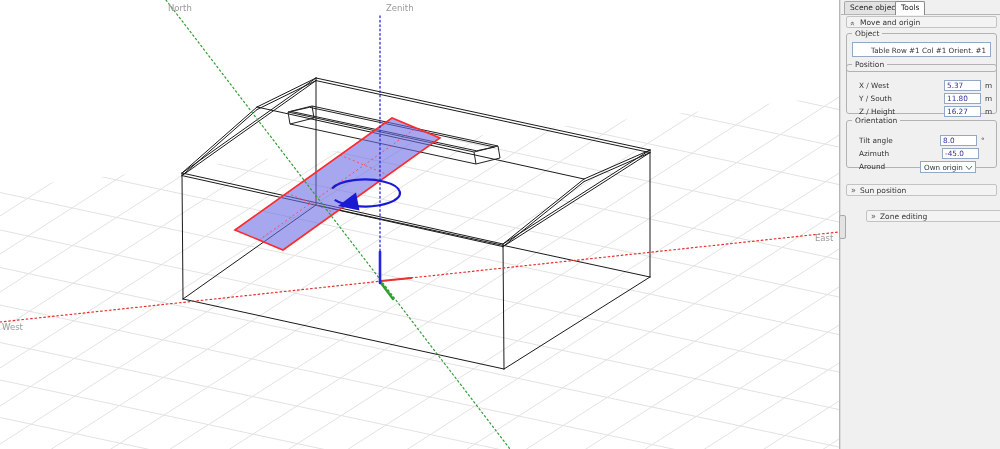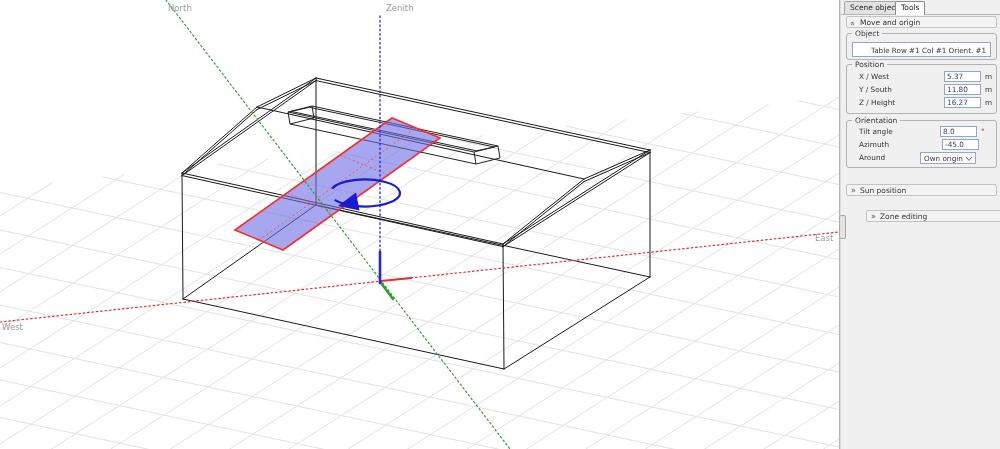--- a/index.html
+++ b/index.html
@@ -12,21 +12,21 @@
   .tab{position:absolute;top:1px;height:12px;line-height:12px;font-size:7.5px;color:#222;padding:0 5px;border:1px solid #a8a8a8;border-bottom:none;background:#e2e2e2;border-radius:2px 2px 0 0;}
   .tab.sel{background:#ffffff;height:13px;z-index:2;border-color:#8a8a8a;}
   
   .secbar{position:absolute;left:5px;width:151px;height:12px;background:#f3f3f3;border:1px solid #c3c3c3;border-radius:2px;font-size:7.5px;color:#333;line-height:12px;box-sizing:border-box;}
   .secbar .chev{display:inline-block;color:#555;font-size:8px;margin:0 4px 0 4px;}
   .chev.up{transform:rotate(-90deg);transform-origin:50% 55%;}
   
   .gbox{position:absolute;left:5px;width:151px;border:1px solid #b2b2b2;border-radius:3px;box-sizing:border-box;}
   .gbox .glabel{position:absolute;top:-5px;left:5px;background:#f0f0f0;padding:0 3px;font-size:7.5px;color:#333;line-height:9px;}
   .objbox{position:absolute;left:5px;top:8px;width:139px;height:15px;background:#ffffff;border:1px solid #93a8c4;font-size:7.2px;color:#333;line-height:15px;padding-left:18px;box-sizing:border-box;}
-  .prow{position:absolute;left:0;width:151px;height:12px;}
+  .prow{position:absolute;left:0;width:151px;height:12px;margin-top:9px;}
   .prow .plabel{position:absolute;left:12px;top:1px;font-size:7.3px;color:#333;}
   .pinput{position:absolute;width:37px;height:11px;background:#fff;border:1px solid #93a8c4;font-size:7.3px;color:#32329a;font-family:"DejaVu Sans",sans-serif;padding:0 2px;box-sizing:border-box;}
   .punit{position:absolute;top:1px;font-size:7.3px;color:#333;}
   .combo{position:absolute;height:12px;background:#fff;border:1px solid #93a8c4;font-size:7.2px;color:#333;line-height:11px;padding-left:3px;box-sizing:border-box;}
   .combo svg{position:absolute;right:2px;top:3px;}
   .splitter{position:absolute;left:-2px;top:215px;width:7px;height:24px;background:#e3e3e3;border:1px solid #a9a9a9;border-radius:2px;box-sizing:border-box;}
 </style>
 </head>
 <body>
 
@@ -171,21 +171,21 @@
 
     <div class="tabbar">
       <div class="tab" style="left:3px;">Scene objects</div>
       <div class="tab sel" style="left:54px;">Tools</div>
     </div>
 
     <div class="secbar" style="top:16px;">
       <span class="chev up">»</span><span>Move and origin</span>
     </div>
 
-    <div class="gbox" style="top:33px;height:27px;">
+    <div class="gbox" style="top:33px;height:39px;">
       <span class="glabel">Object</span>
       <div class="objbox">Table Row #1 Col #1 Orient. #1</div>
     </div>
 
     <div class="gbox" style="top:64px;height:50px;">
       <span class="glabel">Position</span>
       <div class="prow" style="top:6px;">
         <span class="plabel">X / West</span>
         <input class="pinput" style="left: 97px; top: 0px;" value="5.37">
         <span class="punit" style="left:138px;">m</span>

